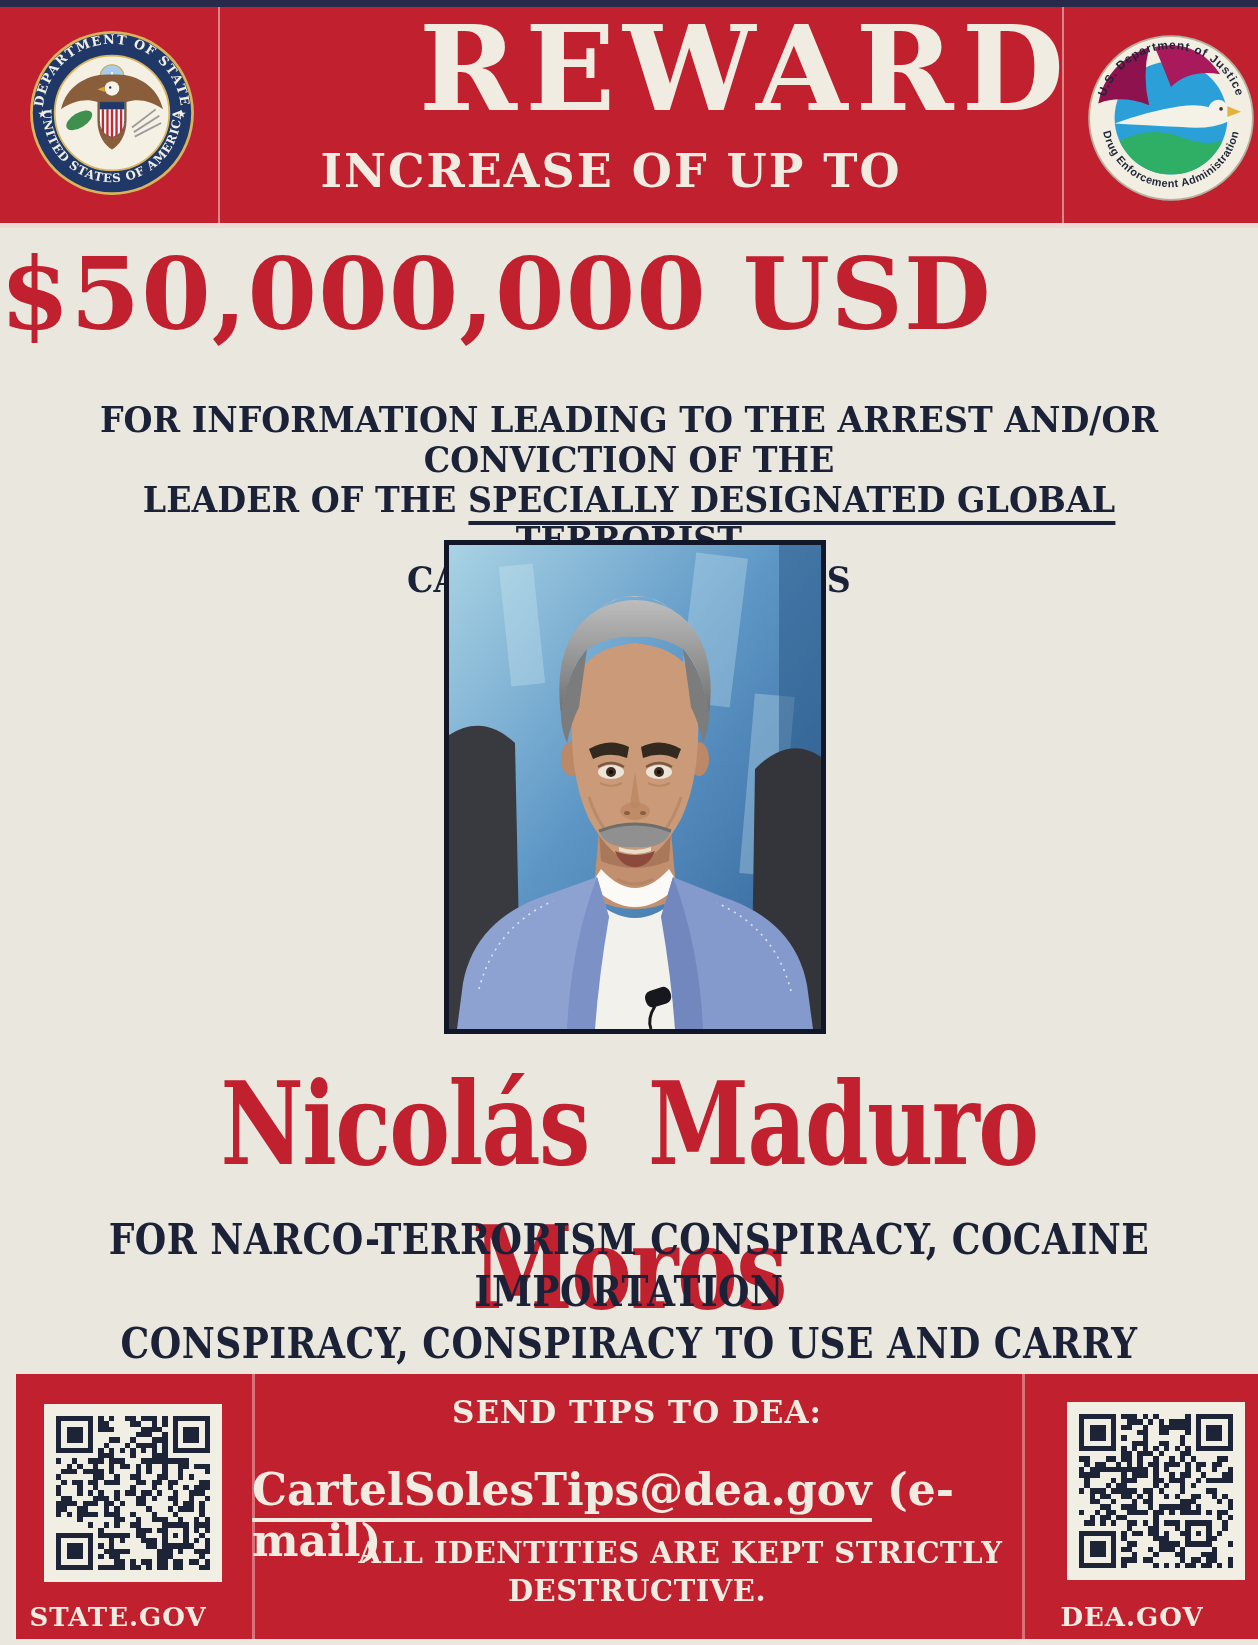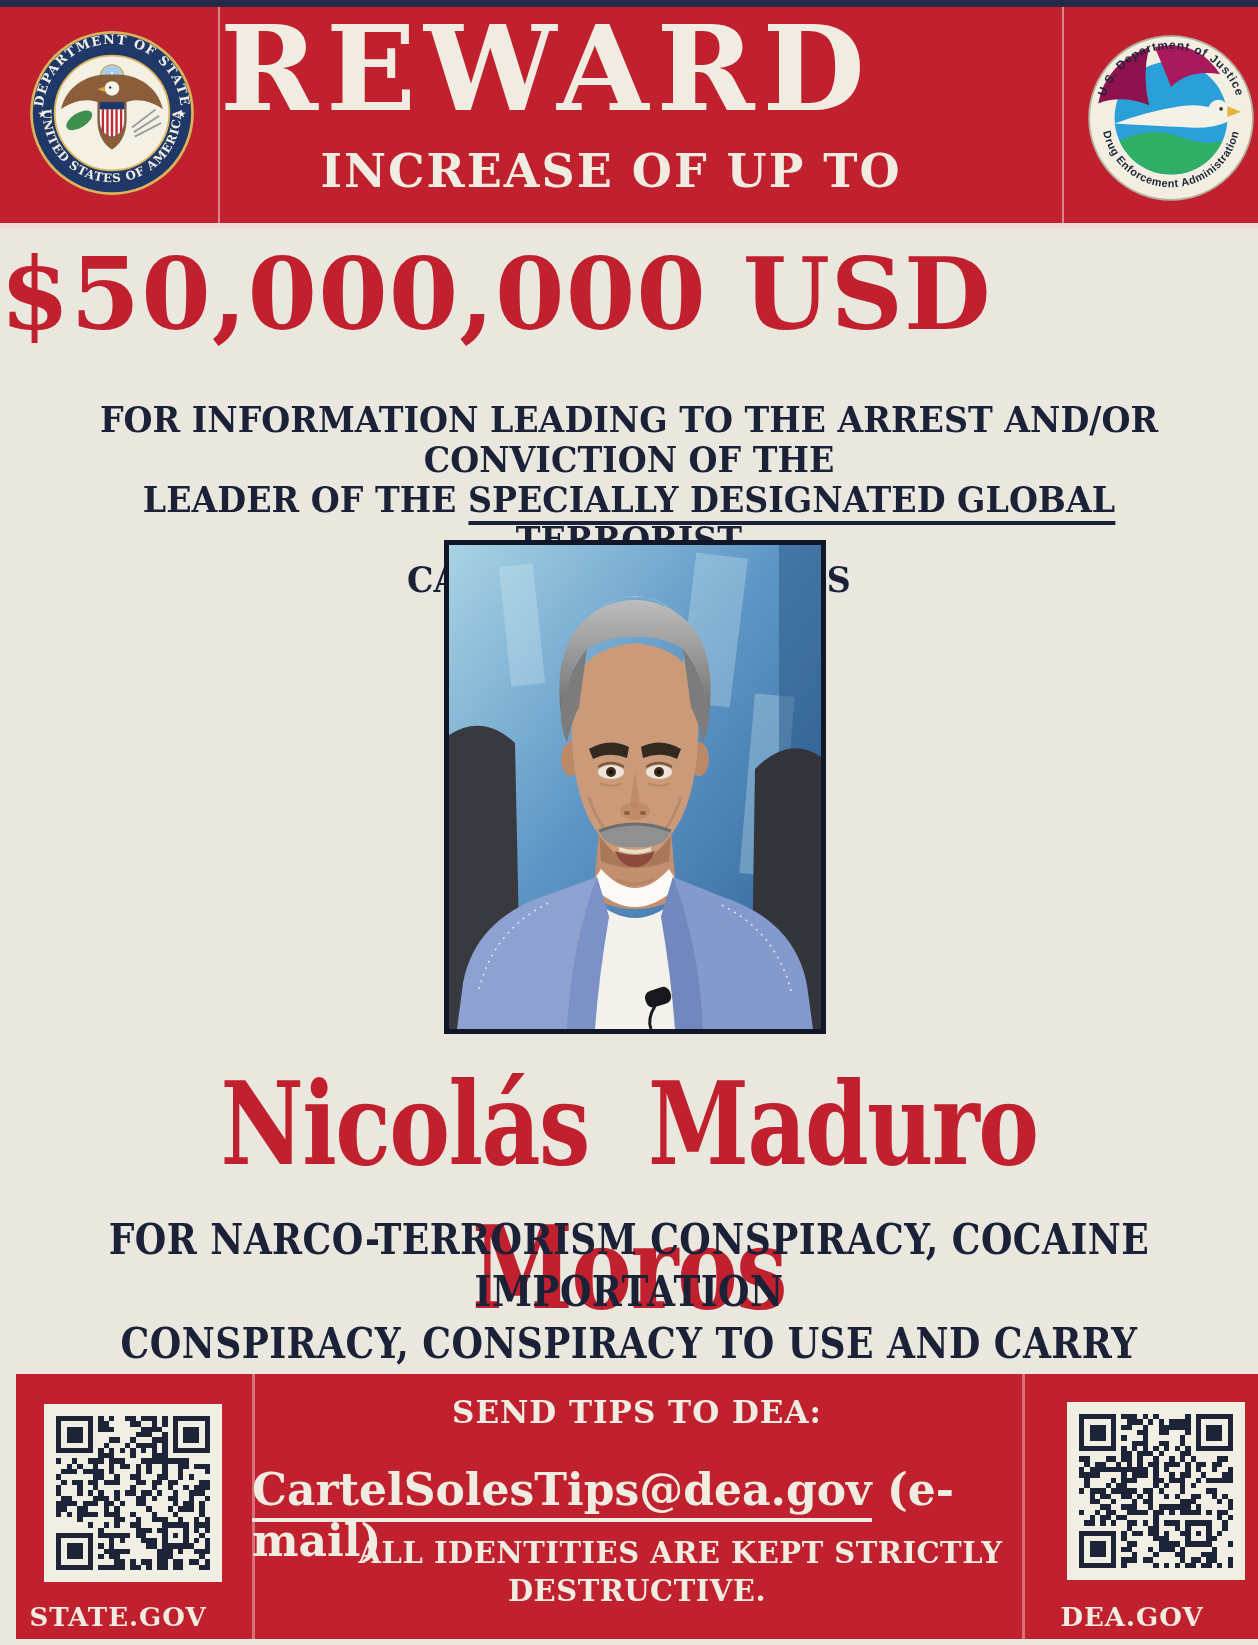--- a/index.html
+++ b/index.html
@@ -13,21 +13,21 @@
   
   .top-strip{left:0;top:0;width:1258px;height:7px;background:var(--top-strip,#272B49);}
   .banner{left:0;top:7px;width:1258px;height:216px;background:var(--poster-red,#C1202E);}
   .banner-divider{position:absolute;top:0;bottom:0;width:2px;background:rgba(250,232,230,.5);}
   .divider-left{left:218px;}
   .divider-right{left:1062px;}
   .pink-line{left:0;top:223px;width:1258px;height:5px;background:#EFD8D5;}
   .dos-seal{position:absolute;left:21px;top:15px;}
   .dea-logo{position:absolute;left:1080px;top:20px;}
   .reward-title{
-    position:absolute;left:220px;top:4px;width:852px;text-align:left;
+    position:absolute;left:220px;top:4px;width:852px;text-align:right;
     font-size:118px;line-height:116px;font-weight:bold;letter-spacing:8px;
     color:var(--off-white,#F0ECE1);
   }
   .reward-sub{
     position:absolute;left:220px;top:138px;width:782px;text-align:center;
     font-size:46px;line-height:52px;font-weight:bold;letter-spacing:2px;
     color:var(--off-white,#F0ECE1);
   }
 
   

